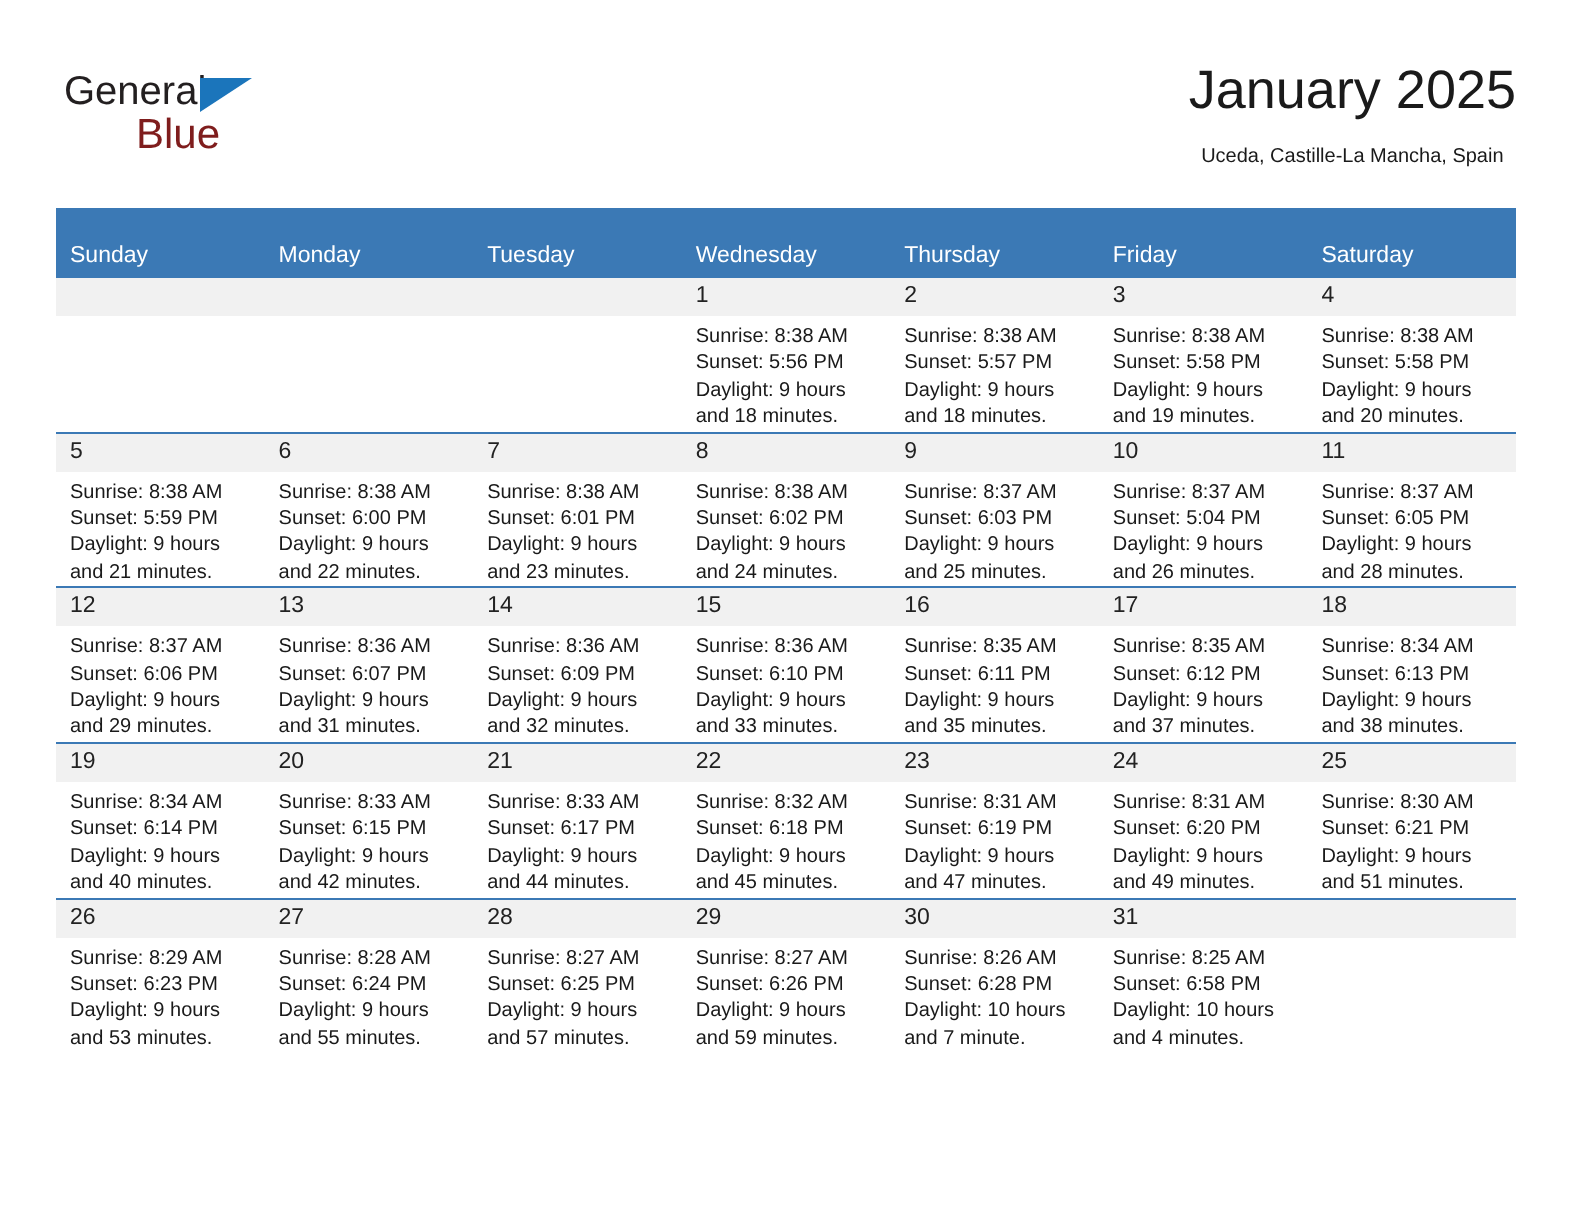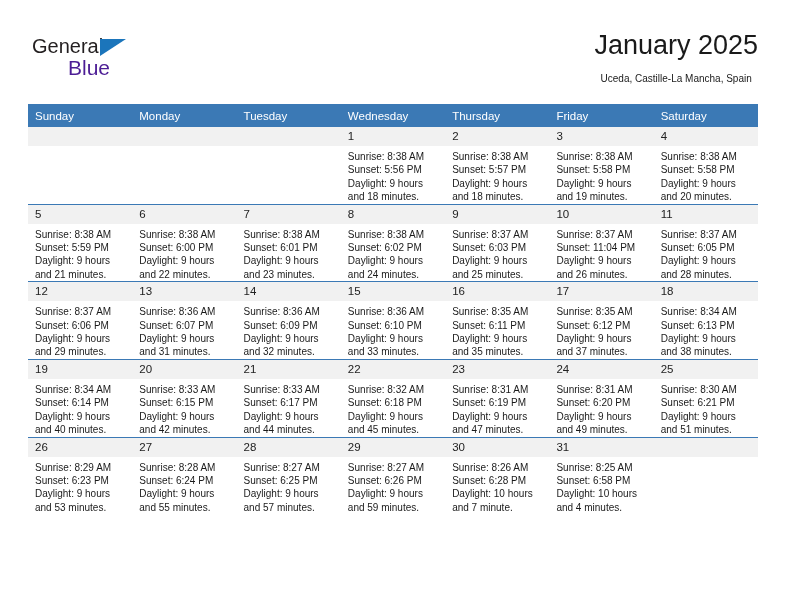--- a/index.html
+++ b/index.html
@@ -53,21 +53,21 @@
     width: 0;
     height: 0;
     border-left: 26px solid #1b75bb;
     border-bottom: 17px solid transparent;
   }
   .brand-blue {
     position: absolute;
     left: 36px;
     top: 22px;
     font-size: 21px;
-    color: #4c1d95;
+    color: #7f1d1d;
     line-height: 24px;
   }
 
   .title-block {
     position: absolute;
     right: 0;
     top: 0;
     text-align: center;
   }
   .cal-title {
@@ -95,21 +95,21 @@
     width: 730px;
     border-collapse: collapse;
     table-layout: fixed;
   }
   table.cal th {
     background: #3b79b5;
     color: #ffffff;
     font-weight: normal;
     font-size: 11.5px;
     text-align: left;
-    padding: 5px 0 5px 7px;
+    padding: 17px 0 5px 7px;
     height: 13px;
     border: none;
   }
   td.daycell {
     vertical-align: top;
     padding: 0;
     border-top: 1.5px solid #3b79b5;
     height: 76px;
     background: #ffffff;
   }
@@ -267,21 +267,21 @@
                 <div>Sunrise: 8:37 AM</div>
                 <div>Sunset: 6:03 PM</div>
                 <div>Daylight: 9 hours</div>
                 <div>and 25 minutes.</div>
               </div>
             </td>
             <td class="daycell">
               <div class="daynum-band">10</div>
               <div class="info">
                 <div>Sunrise: 8:37 AM</div>
-                <div>Sunset: 11:04 PM</div>
+                <div>Sunset: 5:04 PM</div>
                 <div>Daylight: 9 hours</div>
                 <div>and 26 minutes.</div>
               </div>
             </td>
             <td class="daycell">
               <div class="daynum-band">11</div>
               <div class="info">
                 <div>Sunrise: 8:37 AM</div>
                 <div>Sunset: 6:05 PM</div>
                 <div>Daylight: 9 hours</div>

